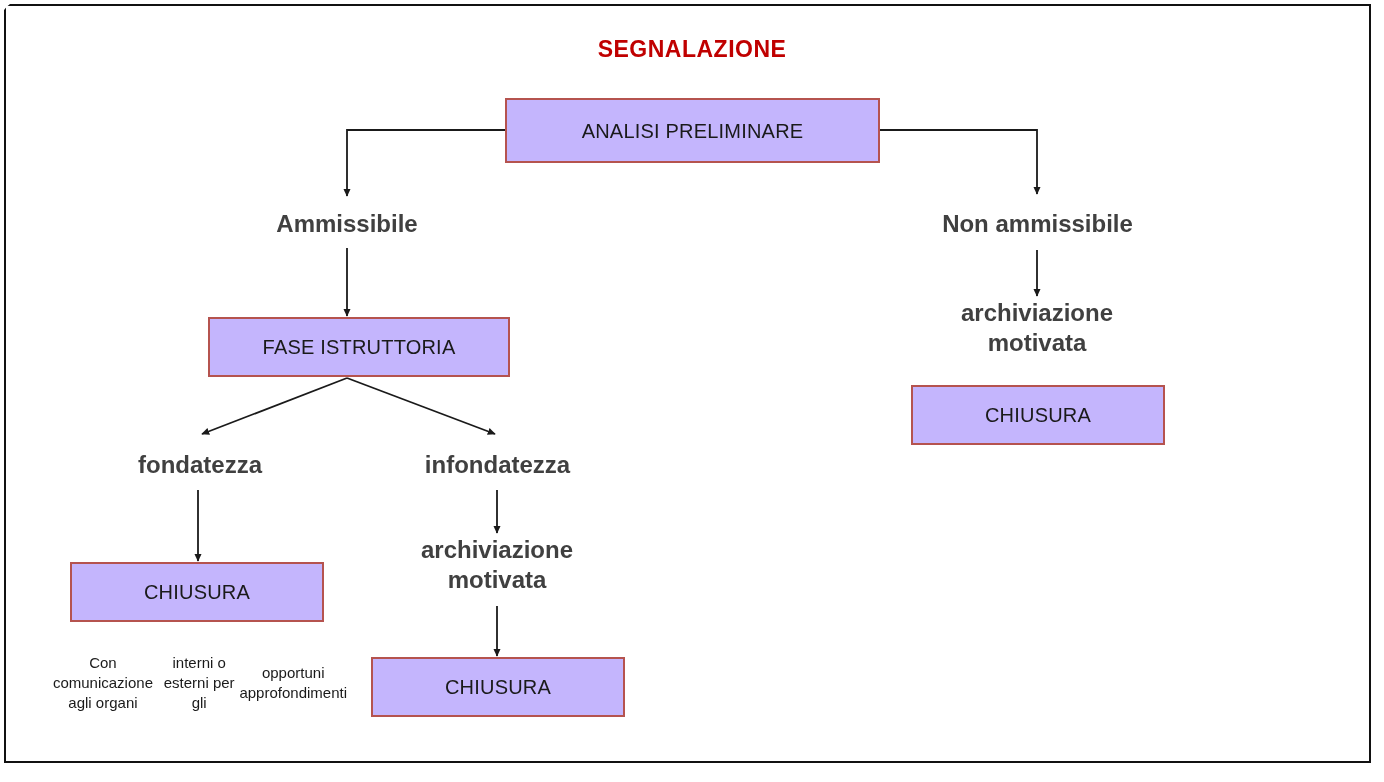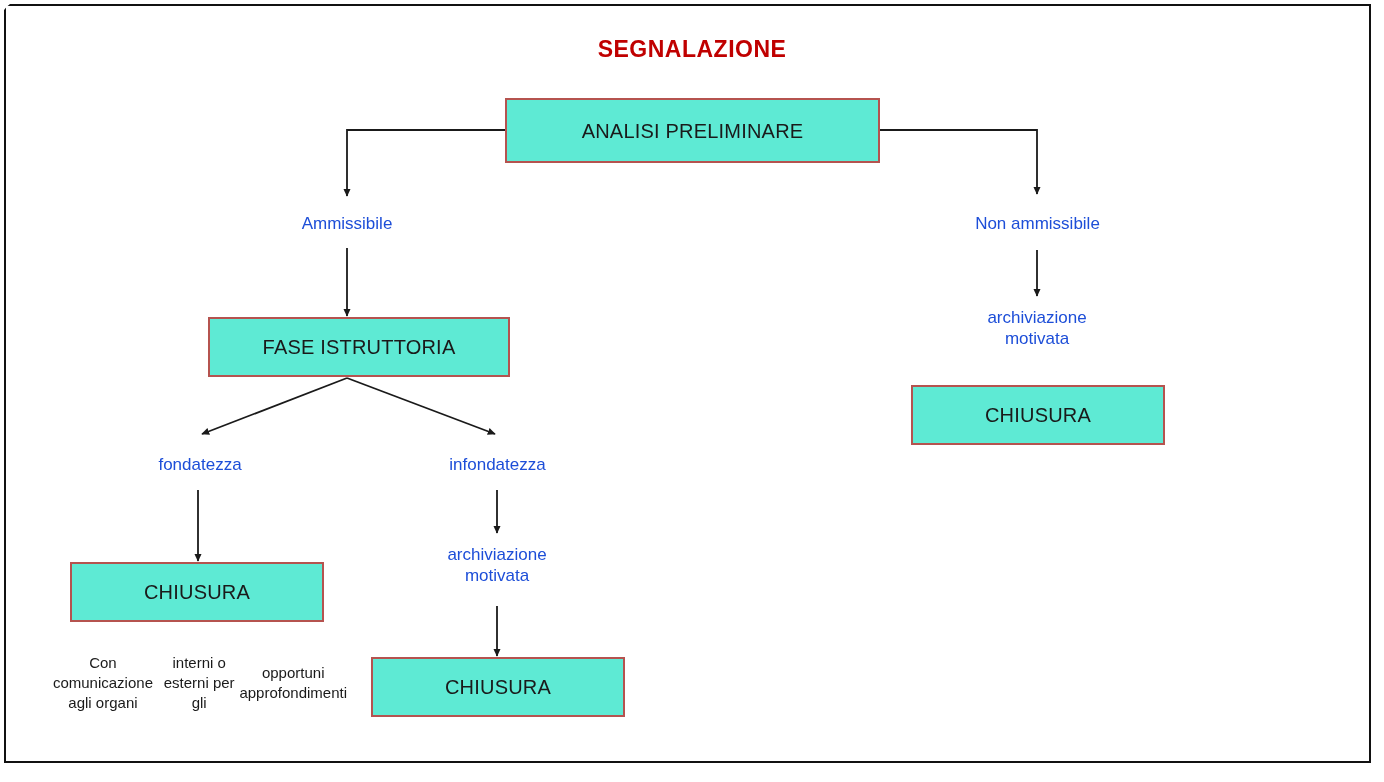--- a/index.html
+++ b/index.html
@@ -43,32 +43,33 @@
     position: absolute;
     box-sizing: border-box;
     display: flex;
     align-items: center;
     justify-content: center;
     text-align: center;
   }
   
   .box {
     border: 2px solid #b5534f;
-    background: #5eead4;
+    background: #c4b5fd;
     color: #1a1a1a;
     font-size: 20px;
     letter-spacing: 0.2px;
     line-height: 1.2;
   }
   
   .label {
-    color: #1d4ed8;
-    font-size: 17px;
+    color: #404040;
+    font-size: 24px;
     line-height: 1.25;
     background: transparent;
+    font-weight: bold;
   }
   .note {
     color: #1a1a1a;
     font-size: 15px;
     line-height: 1.35;
     background: transparent;
   }
   #diagram-title {
     position: absolute;
     left: 0;

